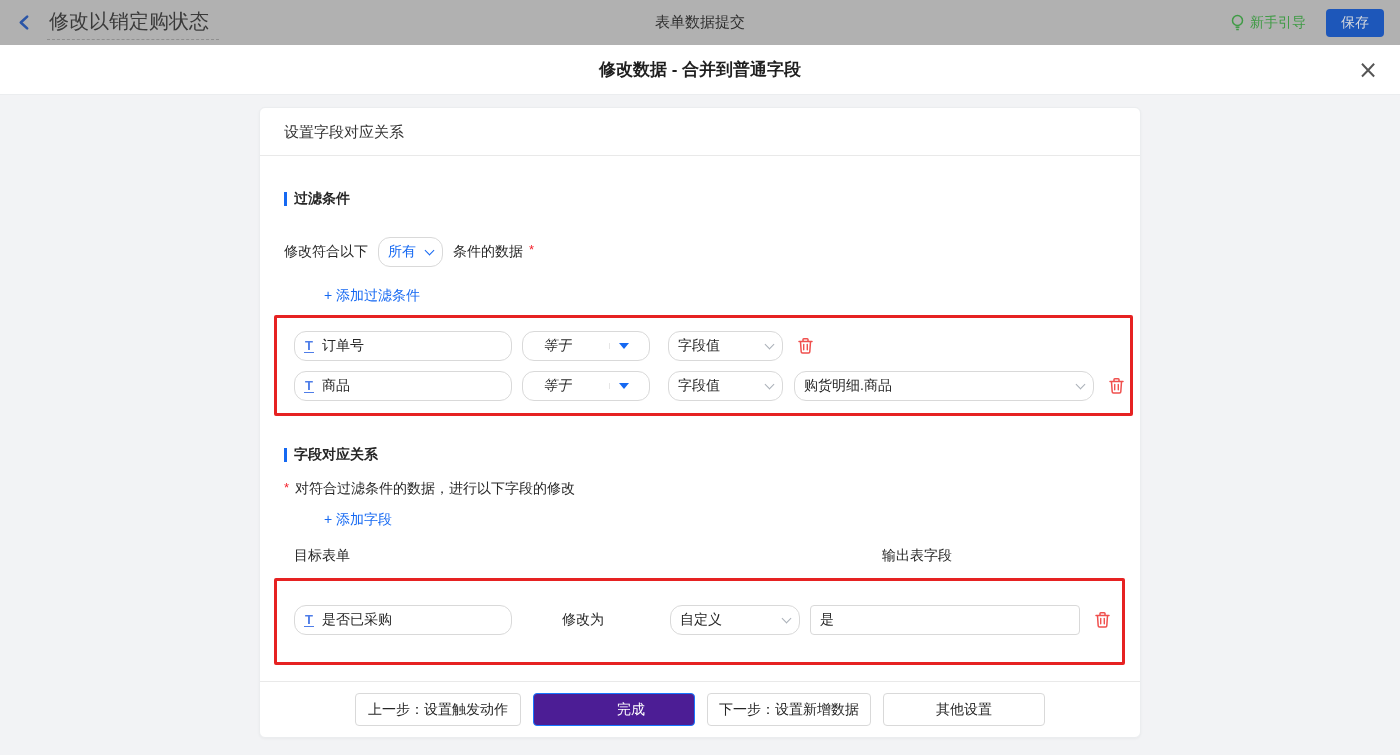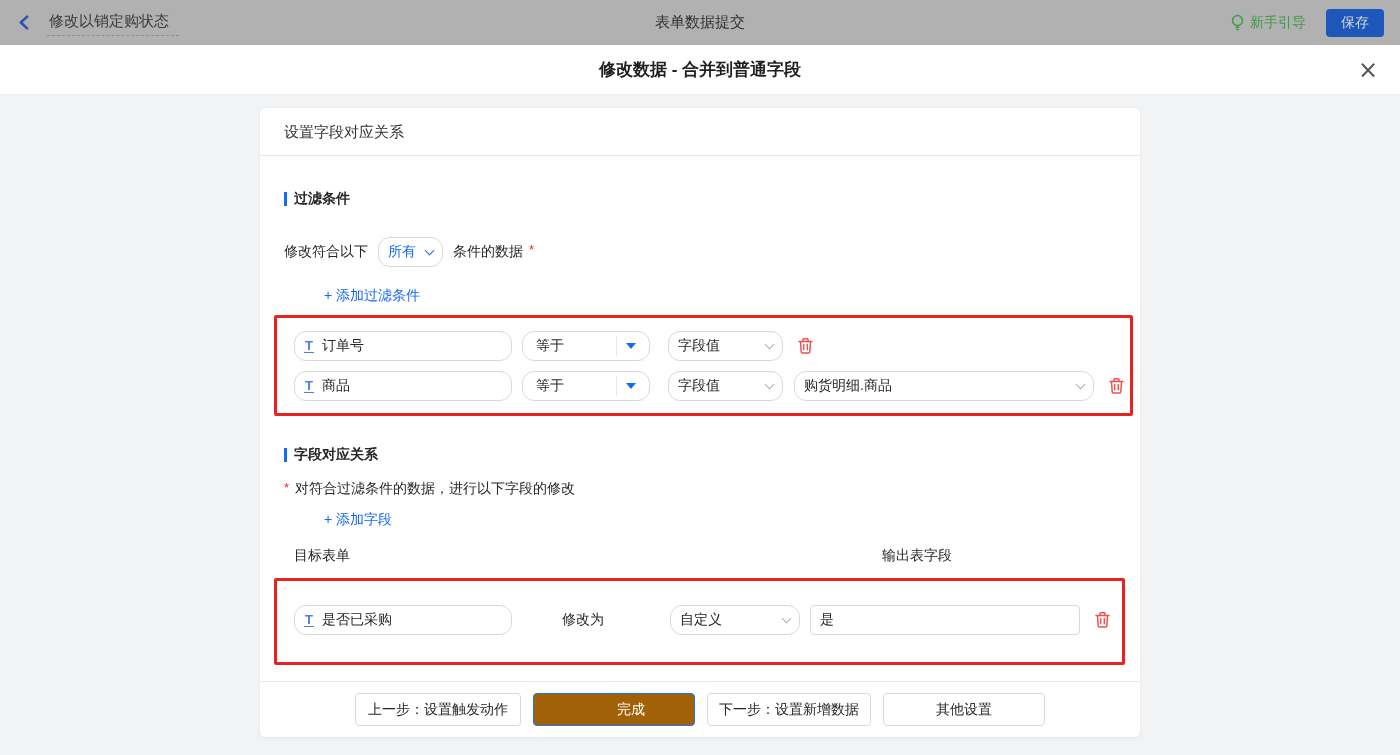--- a/index.html
+++ b/index.html
@@ -3,21 +3,21 @@
 <meta charset="utf-8">
 <style>
   * { margin:0; padding:0; box-sizing:border-box; }
   html,body { width:1400px; height:755px; overflow:hidden; }
   body { font-family:"Liberation Sans","DejaVu Sans",sans-serif; font-size:14px; color:#262626; background:#f2f3f5; }
 
   
   .topbar { position:relative; height:45px; background:#b1b1b1; display:flex; align-items:center; padding:0 16px; }
   .topbar-left { display:flex; align-items:center; gap:14px; }
   .back-btn { display:flex; align-items:center; cursor:pointer; }
-  .doc-title { font-size:15px; color:#3a3a3a; padding:2px 10px 4px 2px; border-bottom:1px dashed #8f8f8f; }
+  .doc-title { font-size:20px; color:#3a3a3a; padding:2px 10px 4px 2px; border-bottom:1px dashed #8f8f8f; }
   .topbar-center { position:absolute; left:50%; transform:translateX(-50%); font-size:15px; color:#303030; }
   .topbar-right { position:absolute; right:16px; display:flex; align-items:center; gap:20px; }
   .guide { display:flex; align-items:center; gap:5px; color:#3f9b45; font-size:14px; cursor:pointer; }
   .save-btn { width:58px; height:28px; background:#1d57ba; color:#d6d9dd; border:none; border-radius:4px; font-size:14px; cursor:pointer; font-family:inherit; }
 
   
   .modal-header { position:relative; height:50px; background:#fff; border-bottom:1px solid #ebedef; display:flex; align-items:center; justify-content:center; }
   .modal-title { font-size:17px; font-weight:bold; color:#1f1f1f; }
   .modal-close { position:absolute; right:22px; top:50%; transform:translateY(-50%); font-size:24px; line-height:1; color:#555; cursor:pointer; font-family:"DejaVu Sans",sans-serif; }
 
@@ -35,21 +35,21 @@
   .add-link { color:#1669f2; margin-top:20px; cursor:pointer; width:fit-content;margin-left:40px; }
 
   
   .select { height:30px; background:#fff; border:1px solid #d9d9d9; border-radius:12px; display:flex; align-items:center; padding:0 9px; cursor:pointer; }
   .select .txt { flex:1; white-space:nowrap; overflow:hidden; }
   .chev { width:7px; height:7px; border-right:1.5px solid #aab0b8; border-bottom:1.5px solid #aab0b8; transform:rotate(45deg); margin-top:-4px; flex:none; }
   .chev.blue { border-color:#1669f2; }
   .caret-down { width:0; height:0; border-left:5px solid transparent; border-right:5px solid transparent; border-top:6px solid #1669f2; }
   .mode-select { width:65px; margin:0 10px; color:#1669f2; justify-content:space-between; }
   .t-icon { color:#4e7de8; font-weight:bold; font-size:13px; border-bottom:1.5px solid #4e7de8; line-height:13px; padding:0 1px; margin-right:8px; flex:none; }
-  .op-select { padding:4px; }
+  .op-select { padding:11px;font-style:italic; }
   .op-select .txt { padding:0 9px; }
   .op-caret-zone { width:29px; height:100%; border-left:1px solid #e6e6e6; display:flex; align-items:center; justify-content:center; flex:none; }
   .value-input { height:30px; border:1px solid #d9d9d9; border-radius:4px; padding:0 9px; font-size:14px; color:#262626; font-family:inherit; }
 
   
   .hl-box { border:3px solid #e62222; border-radius:2px; margin-left:-10px; }
   .hl-box.filters { width:859px; margin-top:10px; padding:13px 0 12px 17px; display:flex; flex-direction:column; gap:10px; }
   .hl-box.mapping { width:851px; margin-top:13px; padding:24px 0 27px 17px; }
 
   .filter-row, .map-row { display:flex; align-items:center; height:30px; }
@@ -69,21 +69,21 @@
   .col-labels { position:relative; margin-top:18px; height:18px; }
   .col-target { margin-left:10px; }
   .col-output { position:absolute; left:598px; top:0; }
 
   
   .panel-footer { height:56px; border-top:1px solid #e9e9e9; display:flex; align-items:center; justify-content:center; gap:12px; }
   .f-btn { height:33px; border:1px solid #d9d9d9; background:#fff; border-radius:4px; font-size:14px; color:#262626; cursor:pointer; font-family:inherit; }
   .f-btn.prev { width:166px; }
   .f-btn.next { width:164px; }
   .f-btn.other { width:162px; }
-  .f-btn.primary { width:162px; background:#a16207; border-color:#1677ff; color:#fff;padding-left:34px; }
+  .f-btn.primary { width:162px; background:#4c1d95; border-color:#1677ff; color:#fff;padding-left:34px; }
 </style>
 </head>
 <body>
 
 <div class="topbar">
   <div class="topbar-left">
     <span class="back-btn">
       <svg width="17" height="17" viewBox="0 0 16 16">
           <polyline points="10.5,2.5 4.5,8 10.5,13.5" fill="none" stroke="#2a55a7" stroke-width="2.4" stroke-linecap="round" stroke-linejoin="round"></polyline>
         </svg>

